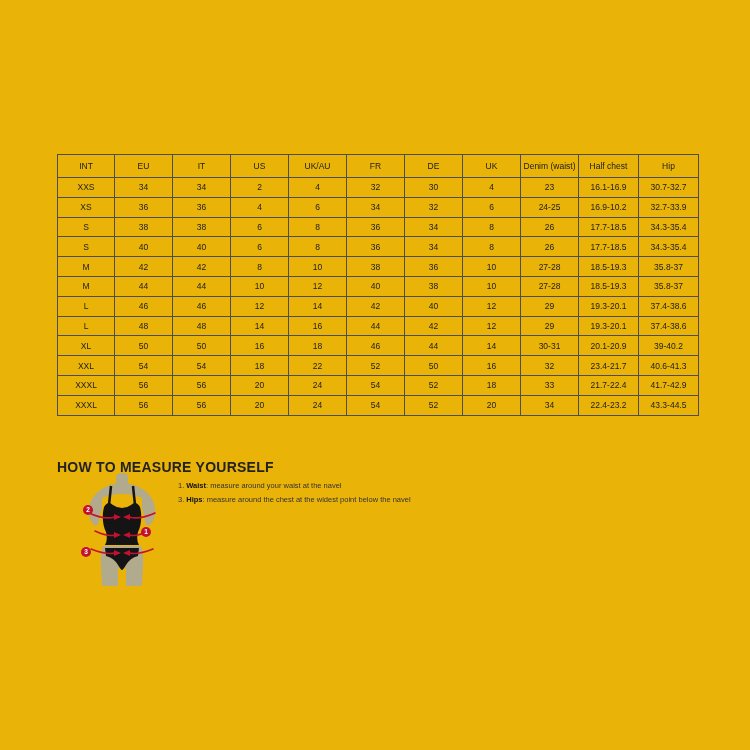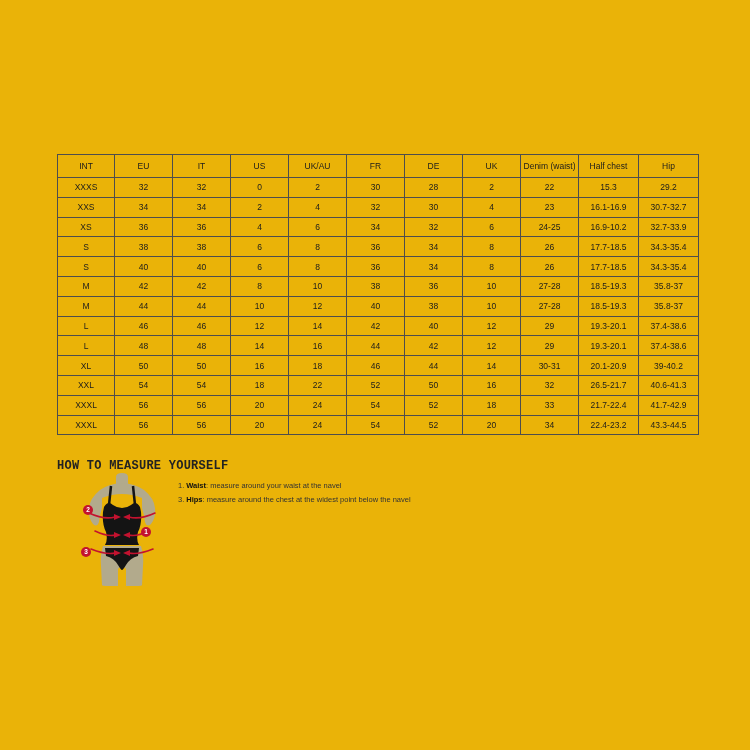--- a/index.html
+++ b/index.html
@@ -17,21 +17,21 @@
   table.size-table th, table.size-table td{
     border:1px solid var(--table-border);
     text-align:center;vertical-align:middle;
     font-size:8.5px;font-weight:400;color:var(--text-dark);
     padding:0;white-space:nowrap;overflow:hidden;
   }
   table.size-table thead tr{height:23px;}
   table.size-table tbody tr{height:19.8px;}
   .measure-title{
     position:absolute;left:57px;top:459px;
-    font-size:12px;font-weight:700;letter-spacing:.25px;color:#222;font-family:Liberation Mono, monospace;
+    font-size:14px;font-weight:700;letter-spacing:.25px;color:#222;
   }
   .figure-wrap{position:absolute;left:78px;top:472px;width:88px;height:116px;}
   .figure-wrap svg{display:block;width:88px;height:116px;}
   ol.steps{
     position:absolute;left:170px;top:471px;margin:8px;padding:0;list-style:none;
   }
   ol.steps li{font-size:7.5px;line-height:14px;color:#333;white-space:nowrap;}
   ol.steps li b{color:#111;font-weight:700;}
   ol.steps li .num{margin-right:2px;}
   .tan{fill:var(--body-tan);}
@@ -69,33 +69,20 @@
           <th>FR</th>
           <th>DE</th>
           <th>UK</th>
           <th>Denim (waist)</th>
           <th>Half chest</th>
           <th>Hip</th>
         </tr>
     </thead>
     <tbody>
         <tr>
-          <td>XXXS</td>
-          <td>32</td>
-          <td>32</td>
-          <td>0</td>
-          <td>2</td>
-          <td>30</td>
-          <td>28</td>
-          <td>2</td>
-          <td>22</td>
-          <td>15.3</td>
-          <td>29.2</td>
-        </tr>
-        <tr>
           <td>XXS</td>
           <td>34</td>
           <td>34</td>
           <td>2</td>
           <td>4</td>
           <td>32</td>
           <td>30</td>
           <td>4</td>
           <td>23</td>
           <td>16.1-16.9</td>
@@ -208,21 +195,21 @@
         <tr>
           <td>XXL</td>
           <td>54</td>
           <td>54</td>
           <td>18</td>
           <td>22</td>
           <td>52</td>
           <td>50</td>
           <td>16</td>
           <td>32</td>
-          <td>26.5-21.7</td>
+          <td>23.4-21.7</td>
           <td>40.6-41.3</td>
         </tr>
         <tr>
           <td>XXXL</td>
           <td>56</td>
           <td>56</td>
           <td>20</td>
           <td>24</td>
           <td>54</td>
           <td>52</td>

